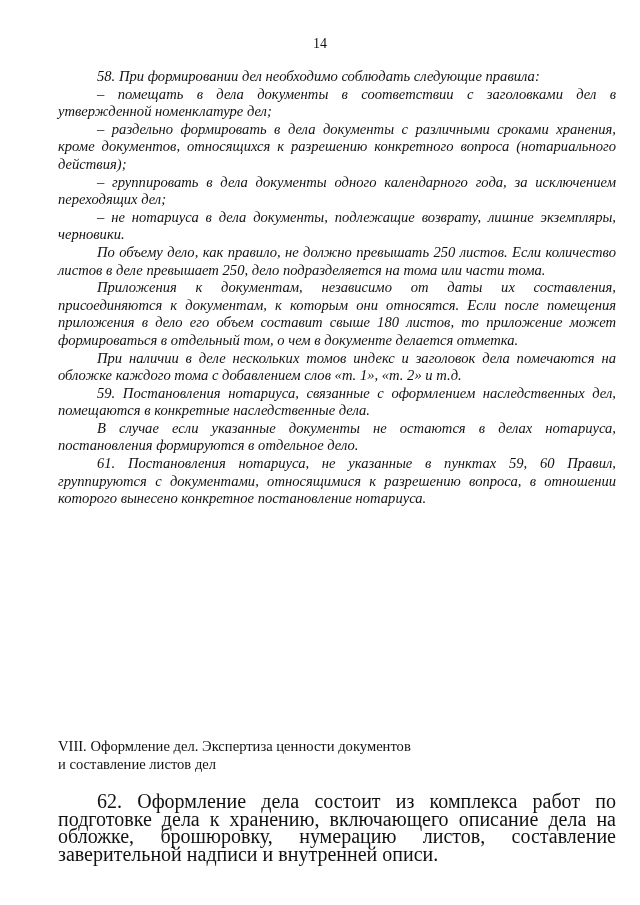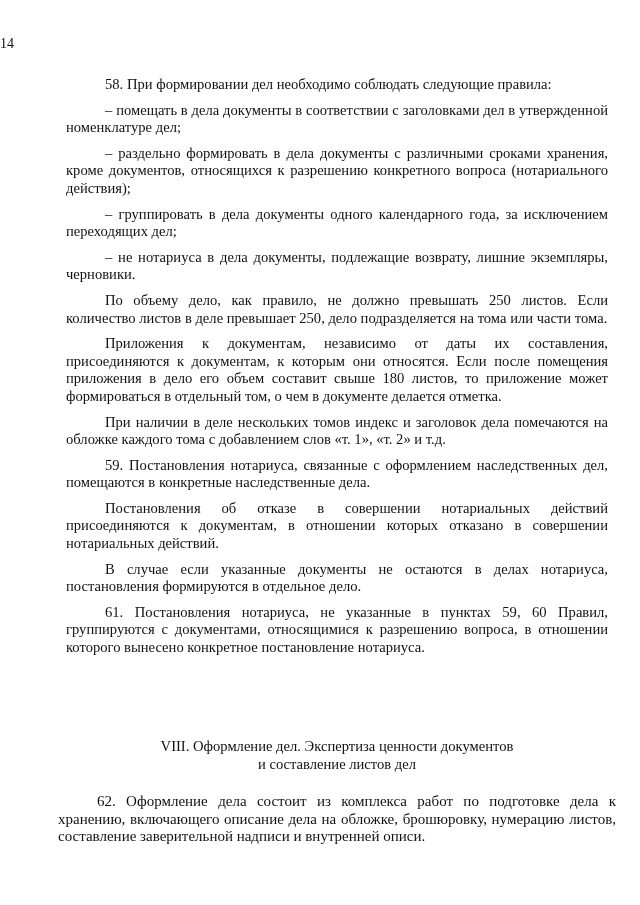--- a/index.html
+++ b/index.html
@@ -3,56 +3,55 @@
 <meta charset="utf-8">
 <style>
   html, body { margin: 0; padding: 0; background: #ffffff; }
   body {
     width: 640px; height: 905px; position: relative; overflow: hidden;
     font-family: "Liberation Serif", "DejaVu Serif", serif;
     color: #111111;
   }
   .page-number {
     position: absolute; top: 36px; left: 0; width: 640px;
-    text-align: left; font-size: 14px; line-height: 16px;
+    text-align: center; font-size: 14px; line-height: 16px;
   }
   .body-text {
     position: absolute; top: 68px; left: 58px; width: 558px;
     font-size: 14.6px; line-height: 17.6px;
   }
   .body-text p {
-    margin: 8px; text-indent: 39px; text-align: justify;
+    margin: 0; text-indent: 39px; text-align: justify; font-style: italic;
   }
   .section-heading {
     position: absolute; top: 738px; left: 58px; width: 558px;
-    text-align: center; font-size: 14.6px; line-height: 17.6px; font-family: Liberation Serif, serif;
+    text-align: left; font-size: 14.6px; line-height: 17.6px; font-family: Liberation Serif, serif;
   }
   .section-heading div { margin: 0; }
   .section-body {
     position: absolute; top: 793px; left: 58px; width: 558px;
-    font-size: 15px; line-height: 17.6px;
+    font-size: 20px; line-height: 17.6px;
   }
   .section-body p { margin: 0; text-indent: 39px; text-align: justify; }
 </style>
 </head>
 <body>
 
 <div class="page-number">14</div>
 
 <div class="body-text">
   <p>58. При формировании дел необходимо соблюдать следующие правила:</p>
   <p>– помещать в дела документы в соответствии с заголовками дел в утвержденной номенклатуре дел;</p>
   <p>– раздельно формировать в дела документы с различными сроками хранения, кроме документов, относящихся к разрешению конкретного вопроса (нотариального действия);</p>
   <p>– группировать в дела документы одного календарного года, за исключением переходящих дел;</p>
   <p>– не нотариуса в дела документы, подлежащие возврату, лишние экземпляры, черновики.</p>
   <p>По объему дело, как правило, не должно превышать 250 листов. Если количество листов в деле превышает 250, дело подразделяется на тома или части тома.</p>
   <p>Приложения к документам, независимо от даты их составления, присоединяются к документам, к которым они относятся. Если после помещения приложения в дело его объем составит свыше 180 листов, то приложение может формироваться в отдельный том, о чем в документе делается отметка.</p>
   <p>При наличии в деле нескольких томов индекс и заголовок дела помечаются на обложке каждого тома с добавлением слов «т. 1», «т. 2» и т.д.</p>
   <p>59. Постановления нотариуса, связанные с оформлением наследственных дел, помещаются в конкретные наследственные дела.</p>
-  <p>Постановления об отказе в совершении нотариальных действий присоединяются к документам, в отношении которых отказано в совершении нотариальных действий.</p>
   <p>В случае если указанные документы не остаются в делах нотариуса, постановления формируются в отдельное дело.</p>
   <p>61. Постановления нотариуса, не указанные в пунктах 59, 60 Правил, группируются с документами, относящимися к разрешению вопроса, в отношении которого вынесено конкретное постановление нотариуса.</p>
 </div>
 
 <div class="section-heading">
   <div>VIII. Оформление дел. Экспертиза ценности документов</div>
   <div>и составление листов дел</div>
 </div>
 
 <div class="section-body">

